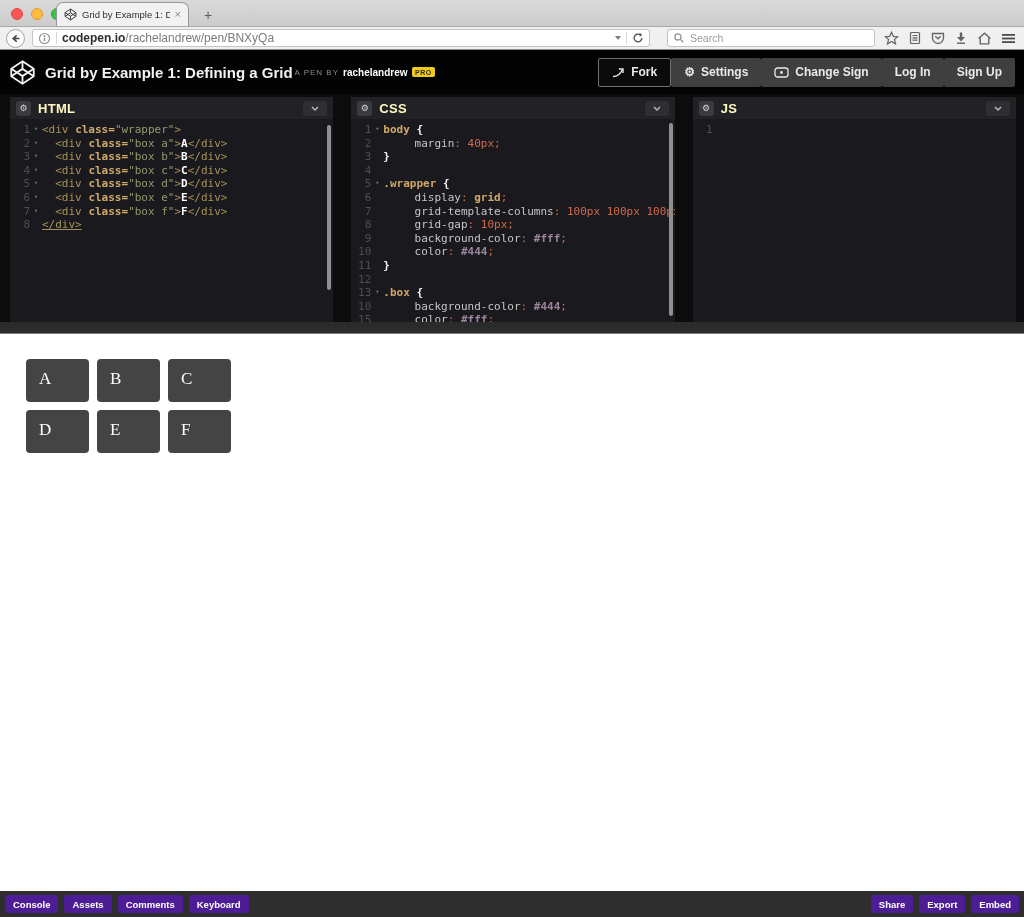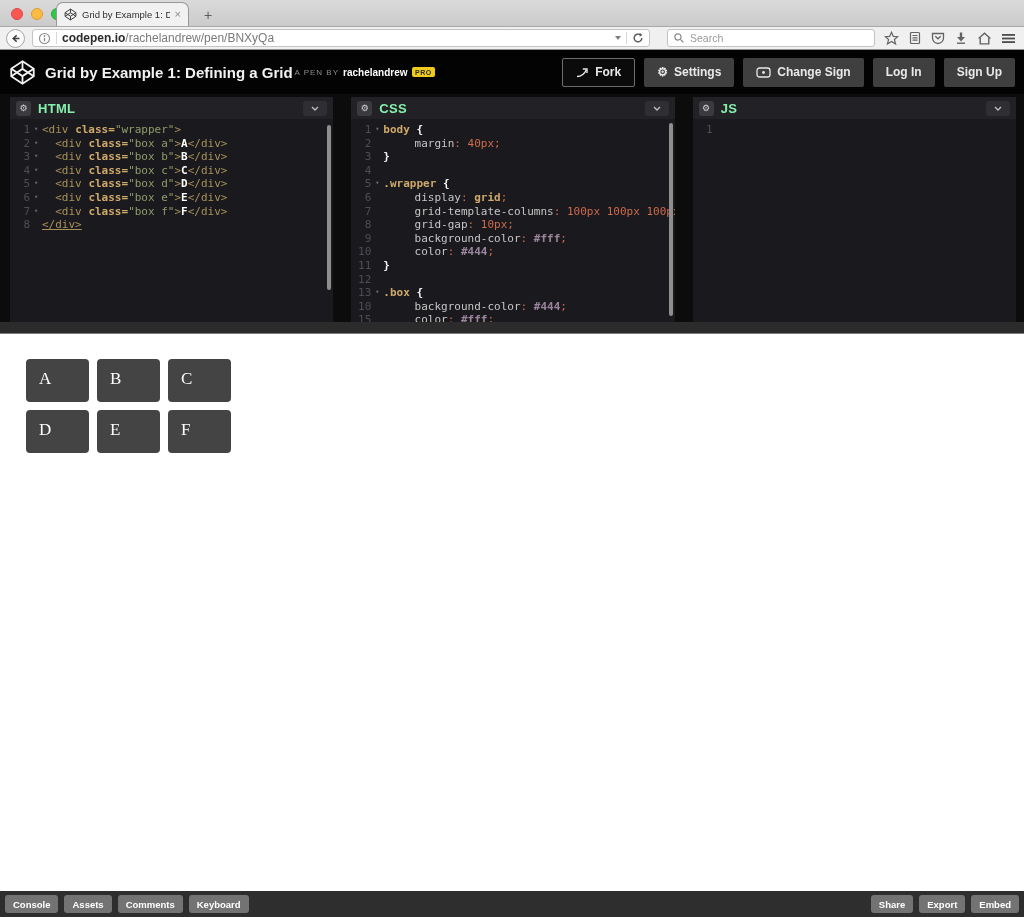--- a/index.html
+++ b/index.html
@@ -42,36 +42,36 @@
   .cp-header { height:44px; background:#030303; display:flex; align-items:center;
     padding:0 9px; }
   .cp-logo { flex:none; margin-right:9px; }
   .pen-meta { display:flex; flex-direction:row; gap:2px; }
   .pen-title { font-size:15px; font-weight:bold; color:#f2f2f2; }
   .pen-byline { display:flex; align-items:center; gap:4px; }
   .byline-prefix { font-size:8px; color:#8d8d8d; letter-spacing:1px; }
   .author { font-size:10px; font-weight:bold; color:#fff; }
   .pro-badge { background:#f0cb1f; color:#2d2d2d; font-size:7px; font-weight:bold;
     padding:1.5px 3.5px; border-radius:2px; letter-spacing:0.5px; }
-  .hdr-buttons { margin-left:auto; display:flex; gap:9px; align-items:center; }
+  .hdr-buttons { margin-left:auto; display:flex; align-items:center; }
   .hdr-btn { height:29px; padding:0 13px; background:#3f3f3f; border:none;
     border-radius:2px; color:#e9e9e9; font-size:12px; font-weight:bold;
     font-family:"Liberation Sans",sans-serif; display:flex; align-items:center; gap:6px; }
   .hdr-btn.fork-style { background:#0b0b0b; border:1px solid #6e6e6e; }
 
   
   .editors { height:228px; background:#0c0c0c; display:flex;
     padding:3px 8px 0 10px; gap:18px; }
   .panel { flex:1; height:225px; background:#1a1a1e; display:flex;
     flex-direction:column; position:relative; overflow:hidden; }
   .panel-header { height:22px; background:#222226; display:flex; align-items:center;
     padding:0 6px; gap:7px; flex:none; }
   .gear-chip { width:15px; height:15px; background:#3b3b3f; border-radius:3px;
     color:#d2d2d2; font-size:9px; line-height:15px; text-align:center; flex:none; }
-  .panel-title { font-size:13px; font-weight:bold; color:#86efac; letter-spacing:0.3px; }
+  .panel-title { font-size:13px; font-weight:bold; color:#fef9c3; letter-spacing:0.3px; }
   .chev-chip { margin-left:auto; width:24px; height:15px; background:#2e2e33;
     border-radius:3px; display:flex; align-items:center; justify-content:center; }
   .code-area { flex:1; padding-top:4px; font-family:"DejaVu Sans Mono", monospace;
     font-size:11px; line-height:13.6px; overflow:hidden; }
   .code-line { display:flex; height:13.6px; }
   .ln { width:20px; text-align:right; color:#4d4d55; flex:none; }
   .fold { width:12px; text-align:center; color:#6c6c73; font-size:7px; flex:none; }
   .code-text { white-space:pre; }
   .vscroll { position:absolute; right:2px; width:4px; background:#8e8e8e; border-radius:2px; }
   .vs-html { top:28px; height:165px; }
@@ -98,21 +98,21 @@
   .preview { height:557px; background:#ffffff; padding:25px 0 0 26px; }
   .boxes-grid { display:grid; grid-template-columns:repeat(3,63px); gap:8px;
     width:max-content; }
   .pv-box { height:43px; border-radius:4px; color:#fff;
     font-family:"Liberation Serif", serif; font-size:17px; padding:10px 0 0 13px; }
 
   
   .footer { height:26px; background:#2e2e2e; display:flex; align-items:center;
     justify-content:space-between; padding:0 5px; }
   .f-group { display:flex; gap:6px; }
-  .f-btn { background:#737373; color:#fff; font-size:9.5px; font-weight:bold;
+  .f-btn { background:#4c1d95; color:#fff; font-size:9.5px; font-weight:bold;
     border:none; border-radius:3px; padding:3.5px 8px;
     font-family:"Liberation Sans",sans-serif;text-align:right; }
 
   svg { display:block; }
 </style>
 </head>
 <body>
 
 <div class="tab-bar">
   <div class="traffic">

